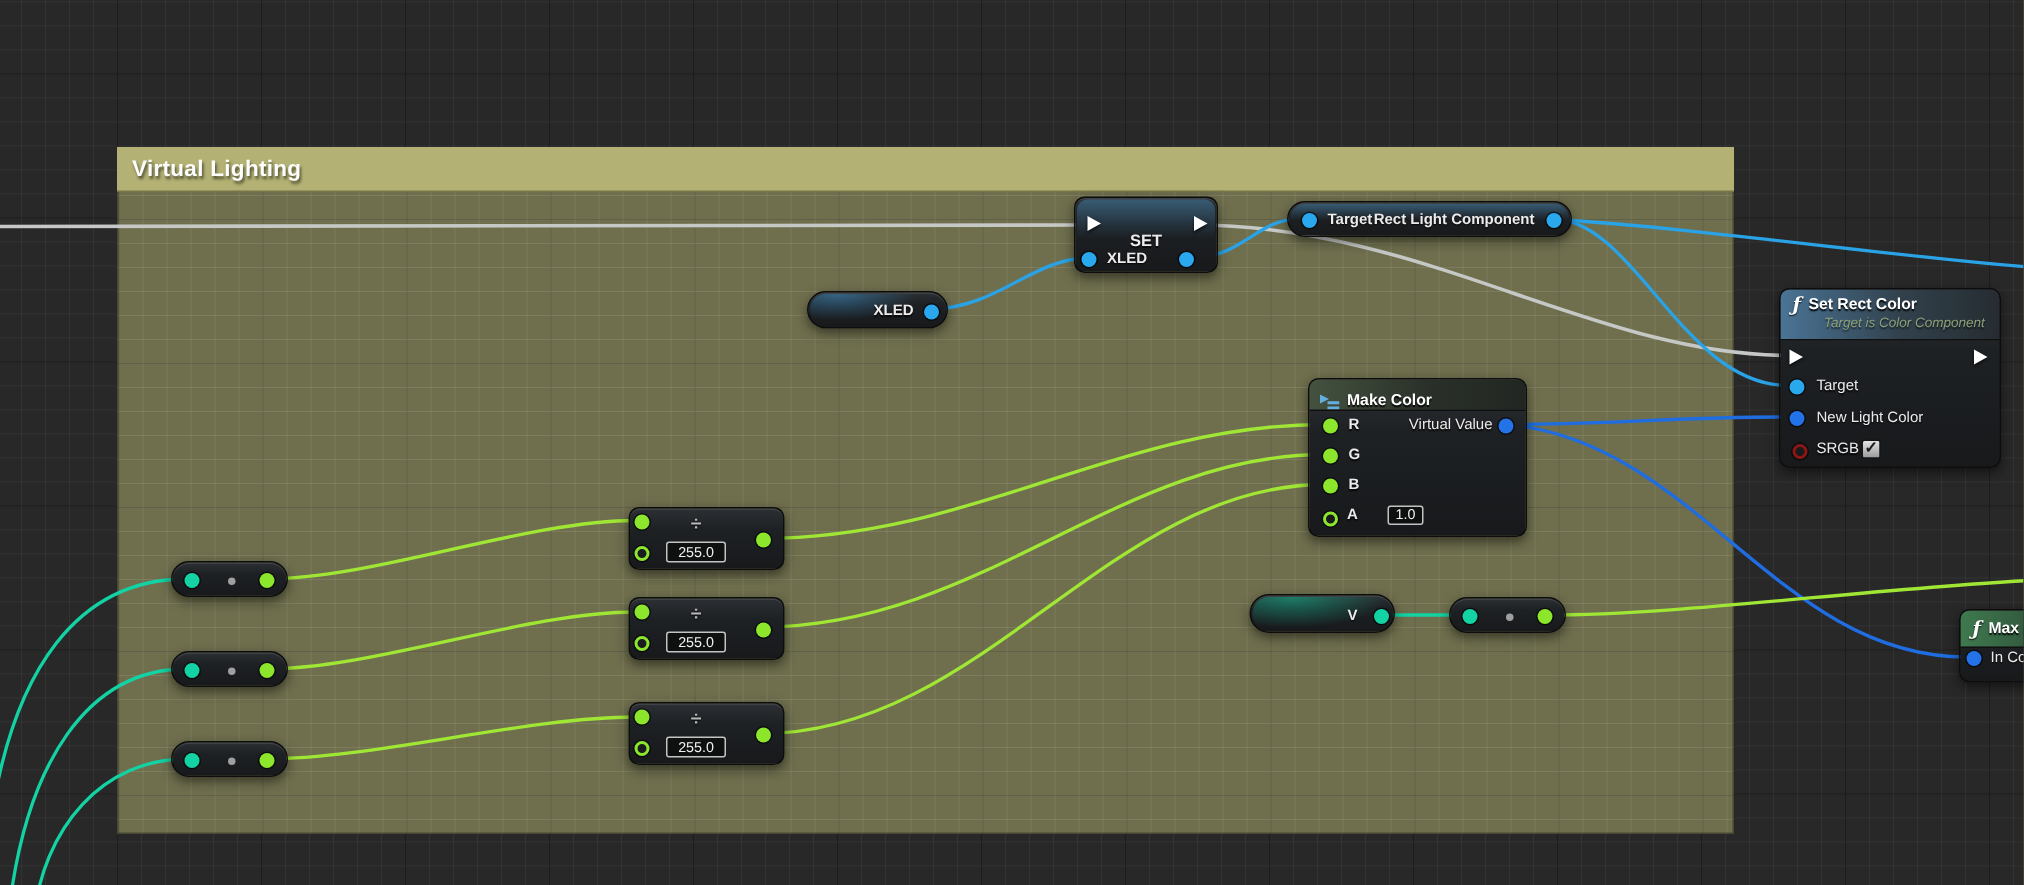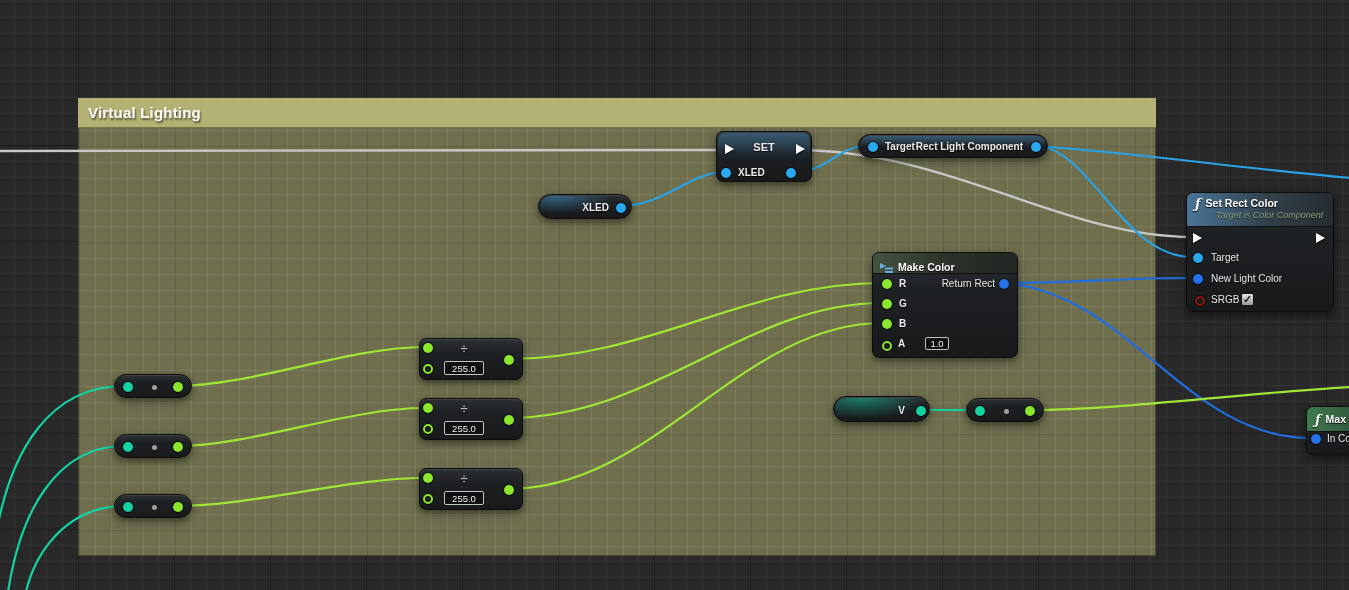--- a/index.html
+++ b/index.html
@@ -207,21 +207,21 @@
   <span class="pin c-float" style="left:84px;top:16px;"></span>
 </div>
 
 <div class="node pill sheen-blue" style="left:538px;top:194px;width:94px;height:25px;">
   <span class="nlabel" style="right:22px;top:7px;">XLED</span>
   <span class="pin c-obj" style="left:77px;top:7.5px;"></span>
 </div>
 
 <div class="node sheen-topblue" style="left:716px;top:131px;width:96px;height:51px;">
   <span class="exec-pin" style="left:8px;top:11.5px;"></span>
-  <span class="nlabel" style="left:0;right:0;top:9px;text-align:center;font-size:11px;">SET</span>
+  <span class="nlabel" style="left:0;right:0;top:23px;text-align:center;font-size:11px;">SET</span>
   <span class="exec-pin" style="left:79px;top:11.5px;"></span>
   <span class="pin c-obj" style="left:4px;top:36px;"></span>
   <span class="nlabel" style="left:21px;top:35px;">XLED</span>
   <span class="pin c-obj" style="left:69px;top:36px;"></span>
 </div>
 
 <div class="node pill sheen-topblue" style="left:858px;top:134px;width:190px;height:24px;">
   <span class="pin c-obj" style="left:9px;top:7px;"></span>
   <span class="nlabel" style="left:26px;top:6px;">Target</span>
   <span class="nlabel" style="right:24px;top:6px;">Rect Light Component</span>
@@ -256,21 +256,21 @@
   </div>
   <span class="pin c-float" style="left:9px;top:26px;"></span>
   <span class="nlabel" style="left:26px;top:25px;">R</span>
   <span class="pin c-float" style="left:9px;top:46px;"></span>
   <span class="nlabel" style="left:26px;top:45px;">G</span>
   <span class="pin c-float" style="left:9px;top:66px;"></span>
   <span class="nlabel" style="left:26px;top:65px;">B</span>
   <span class="pin hollow c-float" style="left:9px;top:88px;"></span>
   <span class="nlabel" style="left:25px;top:85px;">A</span>
   <input class="valbox" style="left: 52px; top: 84px; width: 24px; height: 13px;" value="1.0">
-  <span class="nlabel" style="right:22px;top:25px;font-weight:normal;">Return Rect</span>
+  <span class="nlabel" style="right:22px;top:25px;font-weight:normal;">Virtual Value</span>
   <span class="pin c-col" style="left:126px;top:26px;"></span>
 </div>
 
 <div class="node pill sheen-int" style="left:833px;top:396px;width:97px;height:26px;">
   <span class="nlabel" style="right:24px;top:8px;">V</span>
   <span class="pin c-int" style="left:82px;top:8.5px;"></span>
 </div>
 
 <div class="node pill" style="left:966px;top:398px;width:78px;height:24px;">
   <span class="pin c-int" style="left:8px;top:7px;"></span>

